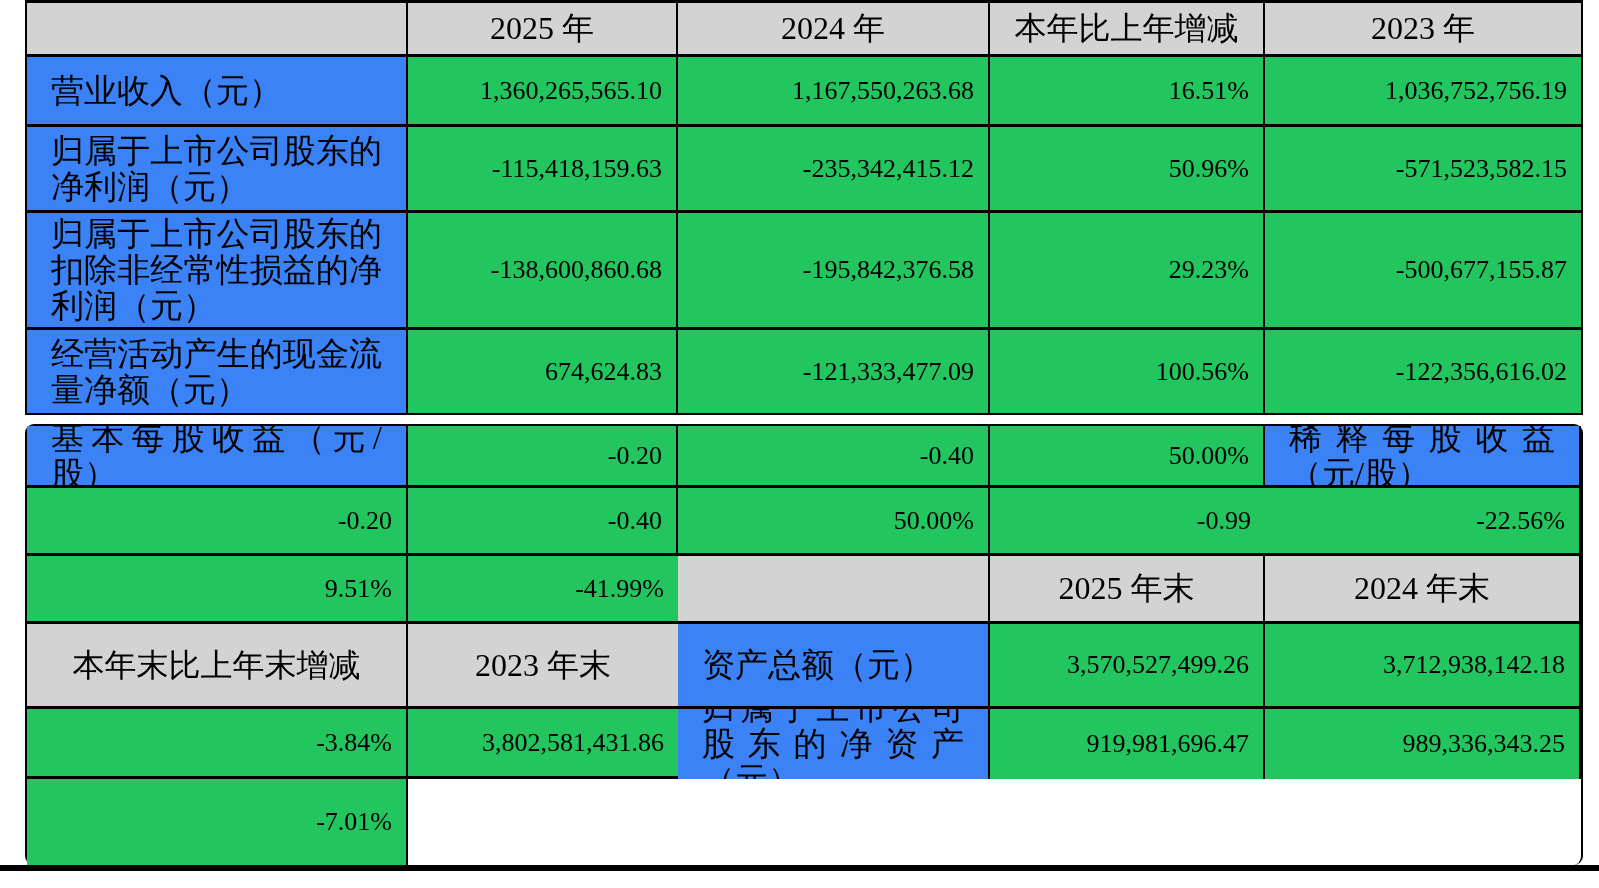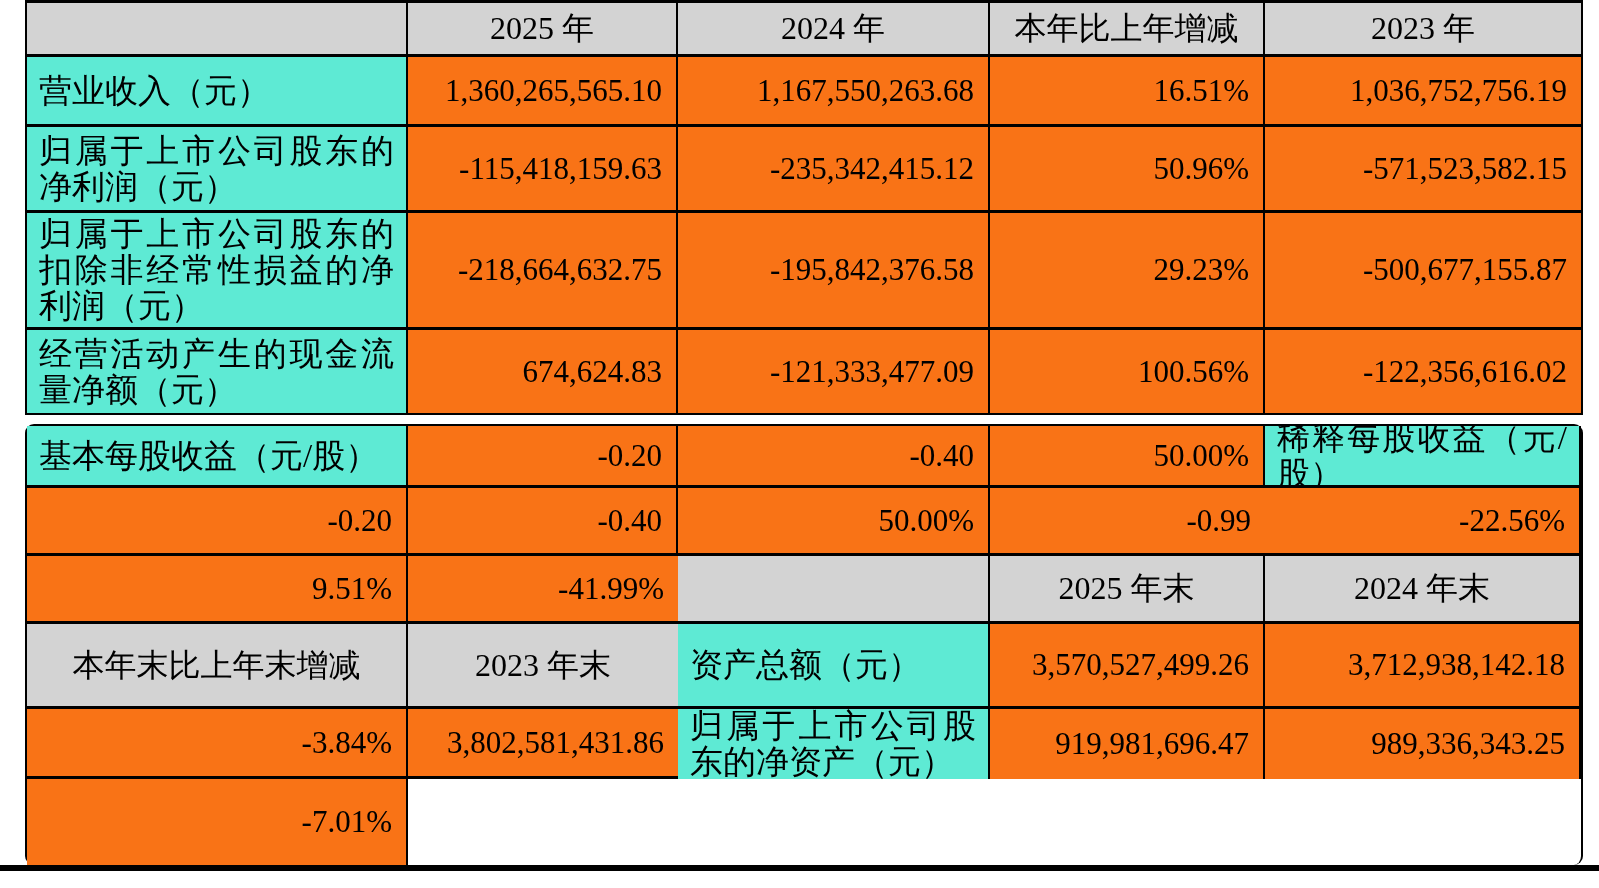--- a/index.html
+++ b/index.html
@@ -45,32 +45,32 @@
   .lc { border-right: none; }
   .lr { border-bottom: none; }
   .hd {
     background: #d3d3d3;
     font-size: 32px;
     line-height: 37px;
     text-align: center;
     padding: 2px 14px;
   }
   .lbl {
-    background: #5eead4;
+    background: #3b82f6;
     font-size: 33px;
     line-height: 36px;
     text-align: justify;
     text-justify: inter-character;
-    padding: 4px 12px;
+    padding: 4px 24px;
   }
   .num {
-    font-size: 31px;
+    font-size: 26px;
     text-align: right;
     padding: 2px 14px 2px 8px;
-    background: #f97316;
+    background: #22c55e;
   }
   .bottom-rule {
     position: absolute;
     left: 0; top: 865px;
     width: 1599px; height: 6px;
     background: #000000;
   }
 </style>
 </head>
 <body>
@@ -91,21 +91,21 @@
     <div class="c num">16.51%</div>
     <div class="c num lc">1,036,752,756.19</div>
 
     <div class="c lbl">归属于上市公司股东的净利润（元）</div>
     <div class="c num">-115,418,159.63</div>
     <div class="c num">-235,342,415.12</div>
     <div class="c num">50.96%</div>
     <div class="c num lc">-571,523,582.15</div>
 
     <div class="c lbl">归属于上市公司股东的扣除非经常性损益的净利润（元）</div>
-    <div class="c num">-218,664,632.75</div>
+    <div class="c num">-138,600,860.68</div>
     <div class="c num">-195,842,376.58</div>
     <div class="c num">29.23%</div>
     <div class="c num lc">-500,677,155.87</div>
 
     <div class="c lbl lr">经营活动产生的现金流量净额（元）</div>
     <div class="c num lr">674,624.83</div>
     <div class="c num lr">-121,333,477.09</div>
     <div class="c num lr">100.56%</div>
     <div class="c num lc lr">-122,356,616.02</div>
   </div>

